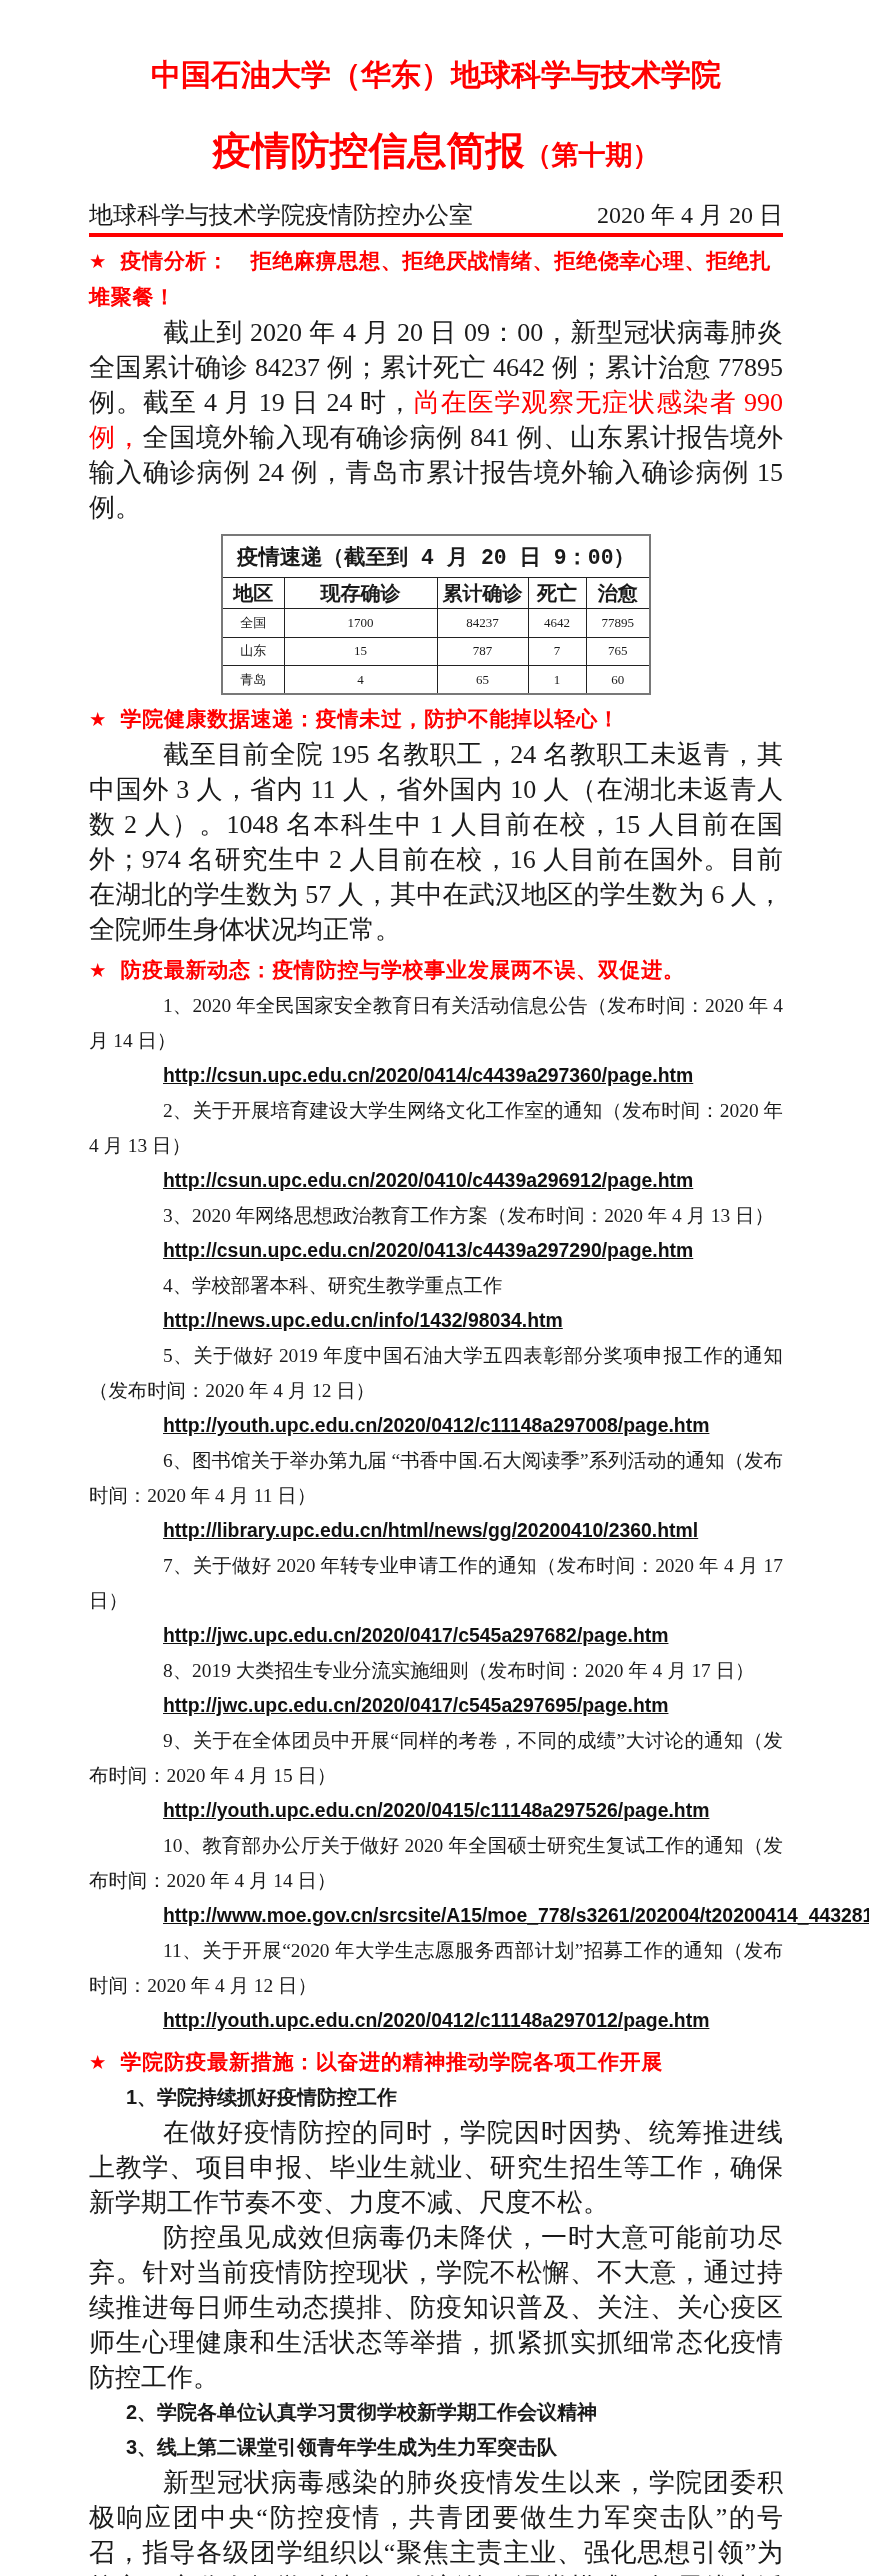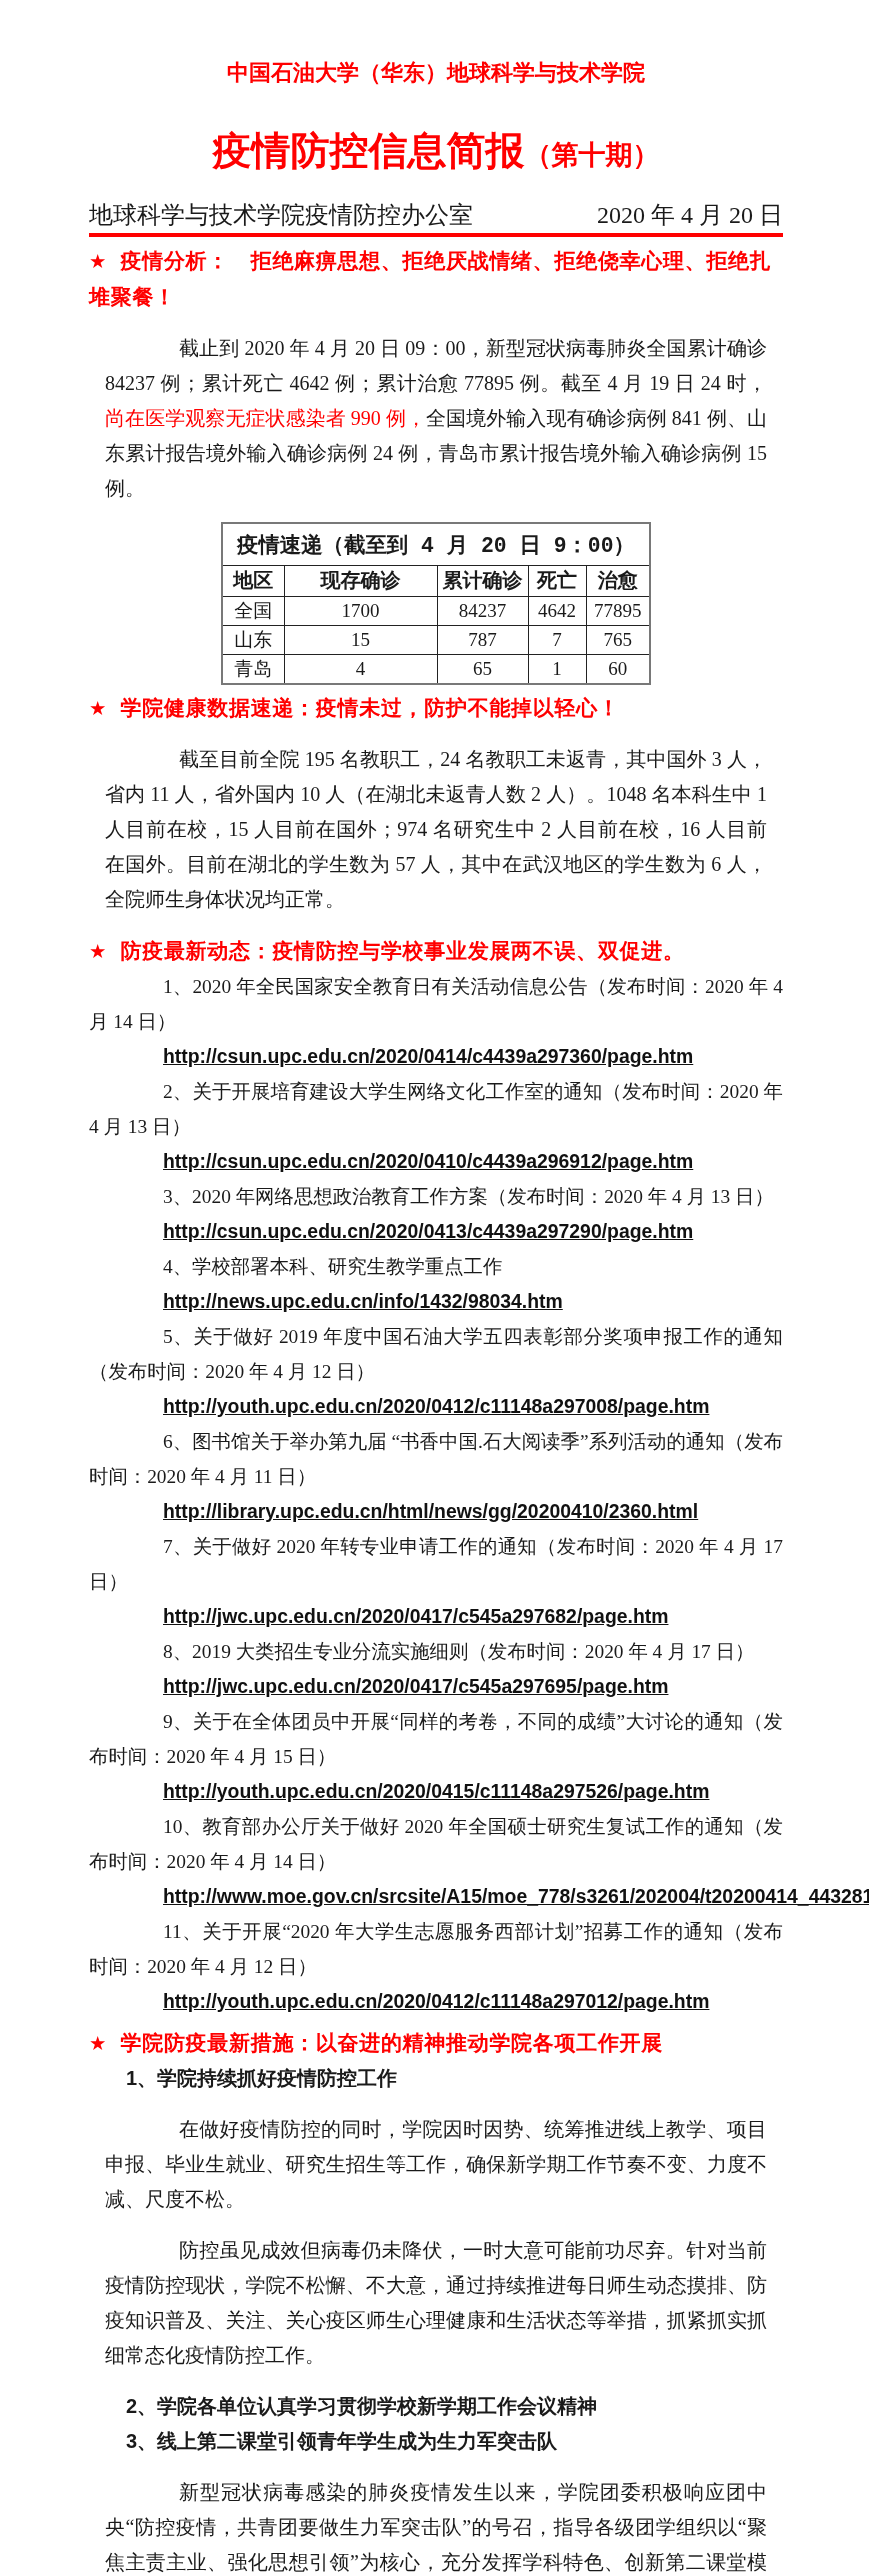--- a/index.html
+++ b/index.html
@@ -3,41 +3,41 @@
 <meta charset="utf-8">
 <style>
   html,body{margin:0;padding:0;background:#ffffff;}
   .page{
     position:relative;width:870px;height:2576px;background:#fff;
     box-sizing:border-box;padding:55px 87px 0 89px;overflow:hidden;
     font-family:"Liberation Serif","DejaVu Serif",serif;color:#1a1a1a;
   }
   
   .univ{margin:0;text-align:center;color:#ff0000;font-weight:bold;
-        font-size:22px;line-height:39px;font-family:Liberation Mono, monospace;}
+        font-size:30px;line-height:39px;font-family:Liberation Serif, serif;}
   .main-title{margin:32px 0 0 0;text-align:center;color:#ff0000;font-weight:bold;
         font-size:39px;line-height:50px;}
   .main-title .issue{font-size:27px;}
   .office-row{display:flex;justify-content:space-between;align-items:baseline;
         font-size:24px;line-height:28px;margin-top:21.4px;}
   .divider{height:4.7px;background:#ff0000;margin-top:3.3px;}
   
   .sec-head{color:#ff0000;font-weight:bold;font-size:21px;line-height:36px;margin:5.4px 0 0 0;
         font-family:"Liberation Sans","DejaVu Sans",sans-serif;letter-spacing:0.7px;}
   .sec-head .star{margin-right:13.4px;font-size:19.4px;}
   
-  .para{font-size:20px;line-height:35px;margin:16px;text-indent:74px;text-align:justify;}
+  .para{font-size:26px;line-height:35px;margin:0;text-indent:74px;text-align:justify;}
   .red{color:#ff0000;}
   
   table.epi{border-collapse:collapse;margin:9.4px auto 5.4px auto;border:2px solid #787878;
         table-layout:fixed;}
   .epi td{border:1.3px solid #222;text-align:center;vertical-align:middle;}
   .epi .tcap{height:39px;font-size:21.4px;font-weight:bold;font-family:Liberation Mono, monospace;}
   .epi .th{height:28px;font-size:20px;font-weight:bold;}
-  .epi .tv{height:25.4px;font-size:19px;}
+  .epi .tv{height:25.4px;font-size:13px;}
   
   .item p{margin:0;}
   .item .title{font-size:19.4px;line-height:35px;text-indent:74px;text-align:justify;}
   .url-line{font-size:19.4px;line-height:35px;text-indent:74px;}
   .url{color:#111;font-family:"Liberation Sans","DejaVu Sans",sans-serif;font-weight:bold;
         text-decoration:underline;cursor:pointer;}
   
   .sub-head{font-size:20px;line-height:35px;font-weight:bold;margin:0;text-indent:37px;
         font-family:"Liberation Sans","DejaVu Sans",sans-serif;}
 </style>

